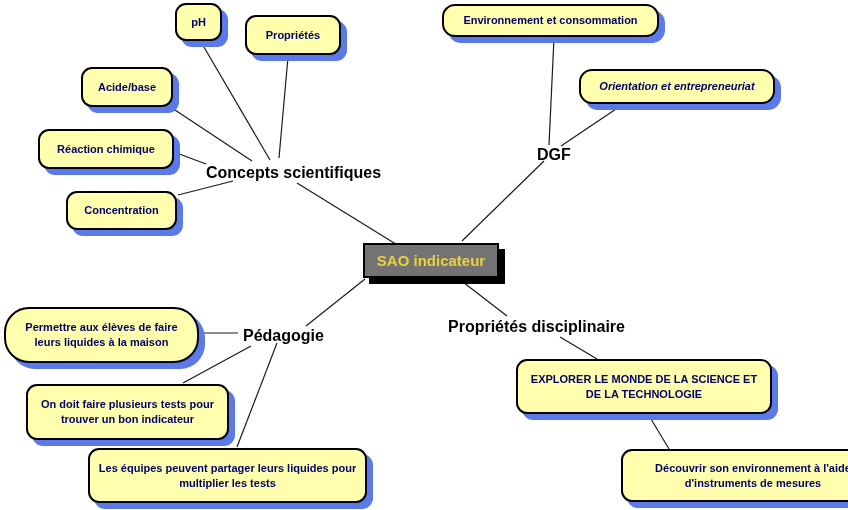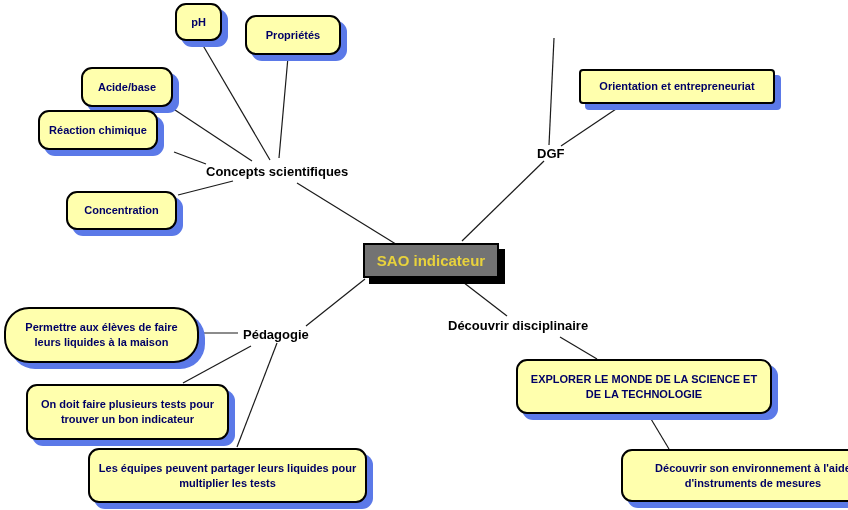--- a/index.html
+++ b/index.html
@@ -41,21 +41,21 @@
     font-size:15px;
     display:flex;
     align-items:center;
     justify-content:center;
     text-align:center;
   }
   .floating-label{
     position:absolute;
     color:#000000;
     font-weight:bold;
-    font-size:13px;
+    font-size:16px;
     white-space:nowrap;
     cursor:default;
   }
 </style>
 </head>
 <body>
 
 <div id="canvas">
 
   <svg id="wires" viewBox="0 0 848 510">
@@ -79,29 +79,30 @@
     <line x1="459" y1="279" x2="507" y2="316"></line>
     <line x1="560" y1="337" x2="597" y2="359"></line>
     <line x1="648" y1="414" x2="669" y2="449"></line>
   </svg>
 
   <div class="central" style="left:363px;top:243px;width:136px;height:35px;">SAO indicateur</div>
 
   <div class="floating-label" style="left:206px;top:164px;">Concepts scientifiques</div>
   <div class="floating-label" style="left:537px;top:146px;">DGF</div>
   <div class="floating-label" style="left:243px;top:327px;">Pédagogie</div>
-  <div class="floating-label" style="left:448px;top:318px;">Découvrir disciplinaire</div>
+  <div class="floating-label" style="left:448px;top:318px;">Propriétés disciplinaire</div>
 
   <div class="topic" style="left:175px;top:3px;width:47px;height:38px;">pH</div>
   <div class="topic" style="left:245px;top:15px;width:96px;height:40px;">Propriétés</div>
   <div class="topic" style="left:81px;top:67px;width:92px;height:40px;">Acide/base</div>
-  <div class="topic" style="left:38px;top:110px;width:120px;height:40px;">Réaction chimique</div>
+  <div class="topic" style="left:38px;top:129px;width:136px;height:40px;">Réaction chimique</div>
   <div class="topic" style="left:66px;top:191px;width:111px;height:39px;">Concentration</div>
 
-  <div class="topic" style="left:579px;top:69px;width:196px;height:35px;border-radius:4px;">Orientation et entrepreneuriat</div>
+  <div class="topic" style="left:442px;top:4px;width:217px;height:33px;border-radius:13px;">Environnement et consommation</div>
+  <div class="topic" style="left:579px;top:69px;width:196px;height:35px;border-radius:13px;font-style:italic;">Orientation et entrepreneuriat</div>
 
   <div class="topic" style="left:4px;top:307px;width:195px;height:56px;border-radius:25px;">Permettre aux élèves de faire leurs liquides à la maison</div>
   <div class="topic" style="left:26px;top:384px;width:203px;height:56px;">On doit faire plusieurs tests pour trouver un bon indicateur</div>
   <div class="topic" style="left:88px;top:448px;width:279px;height:55px;">Les équipes peuvent partager leurs liquides pour multiplier les tests</div>
 
   <div class="topic" style="left:516px;top:359px;width:256px;height:55px;">EXPLORER LE MONDE DE LA SCIENCE ET DE LA TECHNOLOGIE</div>
   <div class="topic" style="left:621px;top:449px;width:264px;height:53px;">Découvrir son environnement à l'aide d'instruments de mesures</div>
 
 </div>
 

